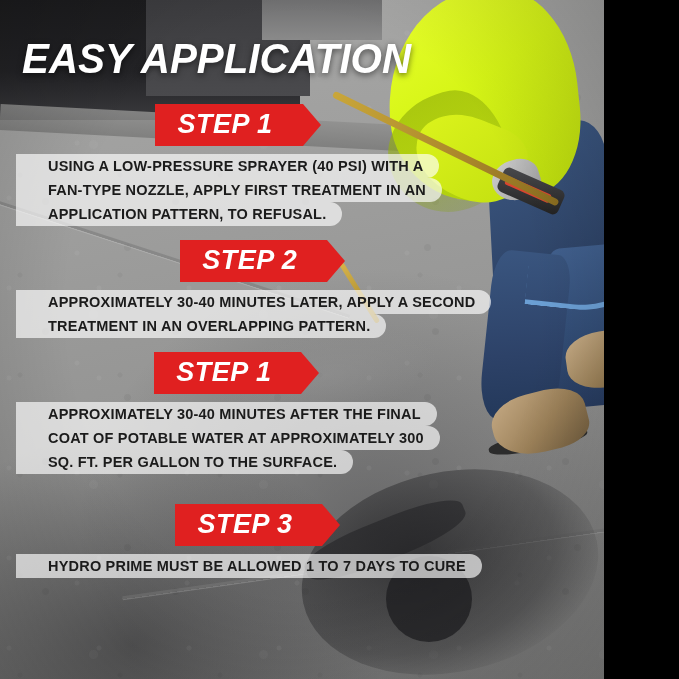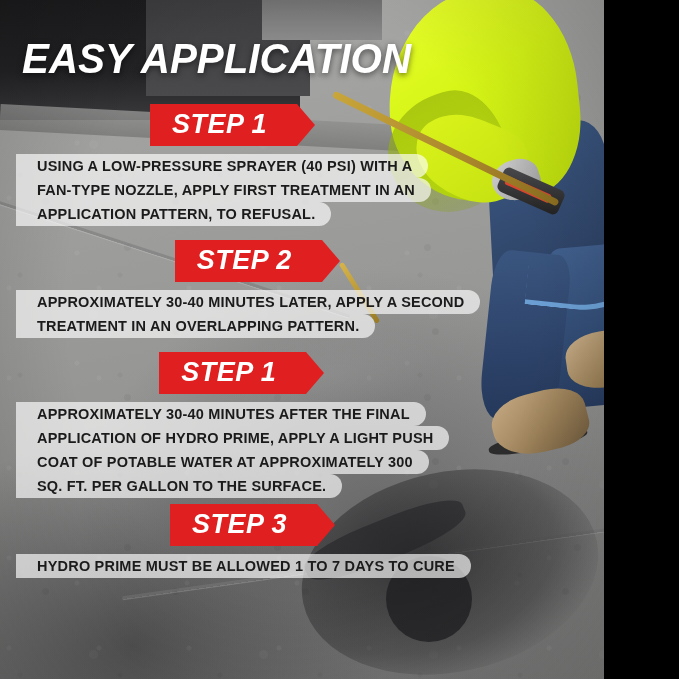--- a/index.html
+++ b/index.html
@@ -299,21 +299,21 @@
     color: #1b1b1b;
     font-size: 14.5px;
     line-height: 22px;
     font-weight: 700;
     letter-spacing: .2px;
     font-family: "Liberation Sans Narrow", "Liberation Sans", sans-serif;
   }
   .step-line {
     display: block;
     background: rgba(255,255,255,0.66);
-    padding: 1px 16px 1px 21px;
+    padding: 1px 16px 1px 32px;
     border-radius: 0 12px 12px 0;
     width: max-content;
     max-width: 460px;
   }
   .step1 { top: 104px; }
   .step2 { top: 240px; }
   .step3 { top: 352px; }
   .step4 { top: 504px; }
 </style>
 </head>
@@ -373,21 +373,20 @@
     <div class="step-body">
       <span class="step-line">APPROXIMATELY 30-40 MINUTES LATER, APPLY A SECOND</span>
       <span class="step-line">TREATMENT IN AN OVERLAPPING PATTERN.</span>
     </div>
   </div>
 
   <div class="step step3">
     <div class="step-tag">STEP 1</div>
     <div class="step-body">
       <span class="step-line">APPROXIMATELY 30-40 MINUTES AFTER THE FINAL</span>
-      <span class="step-line">APPLICATION OF HYDRO PRIME, APPLY A LIGHT PUSH</span>
       <span class="step-line">COAT OF POTABLE WATER AT APPROXIMATELY 300</span>
       <span class="step-line">SQ. FT. PER GALLON TO THE SURFACE.</span>
     </div>
   </div>
 
   <div class="step step4">
     <div class="step-tag">STEP 3</div>
     <div class="step-body">
       <span class="step-line">HYDRO PRIME MUST BE ALLOWED 1 TO 7 DAYS TO CURE</span>
     </div>

